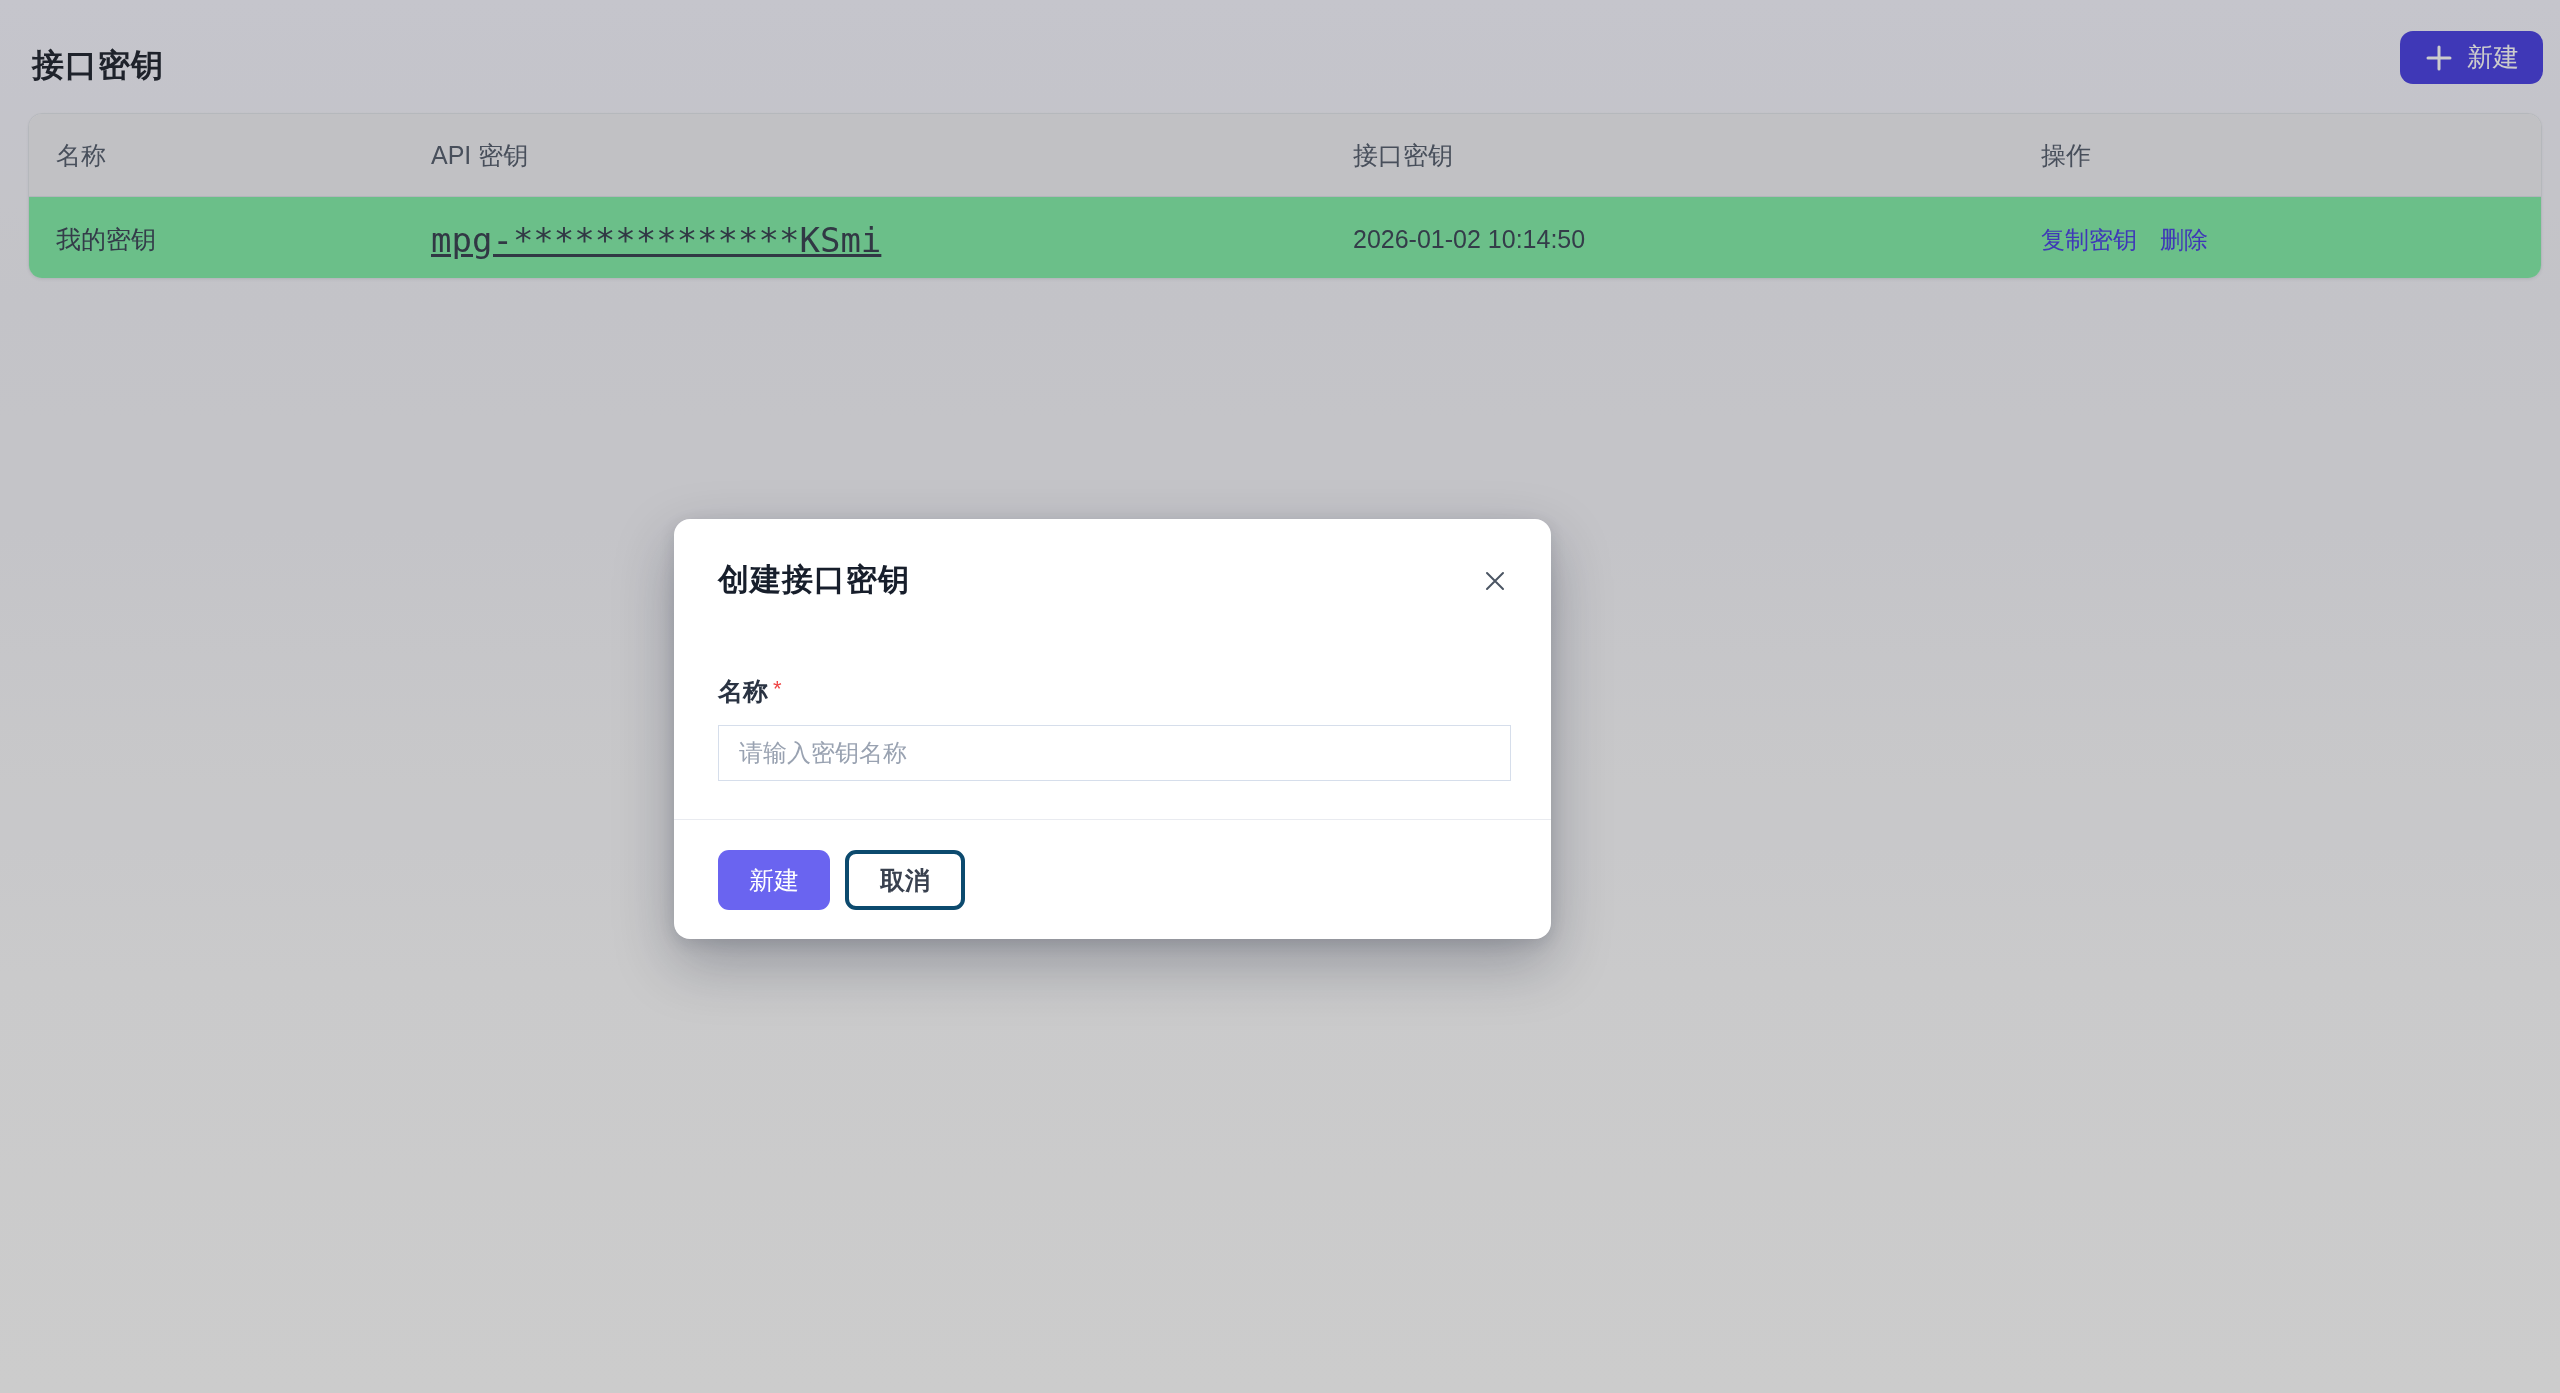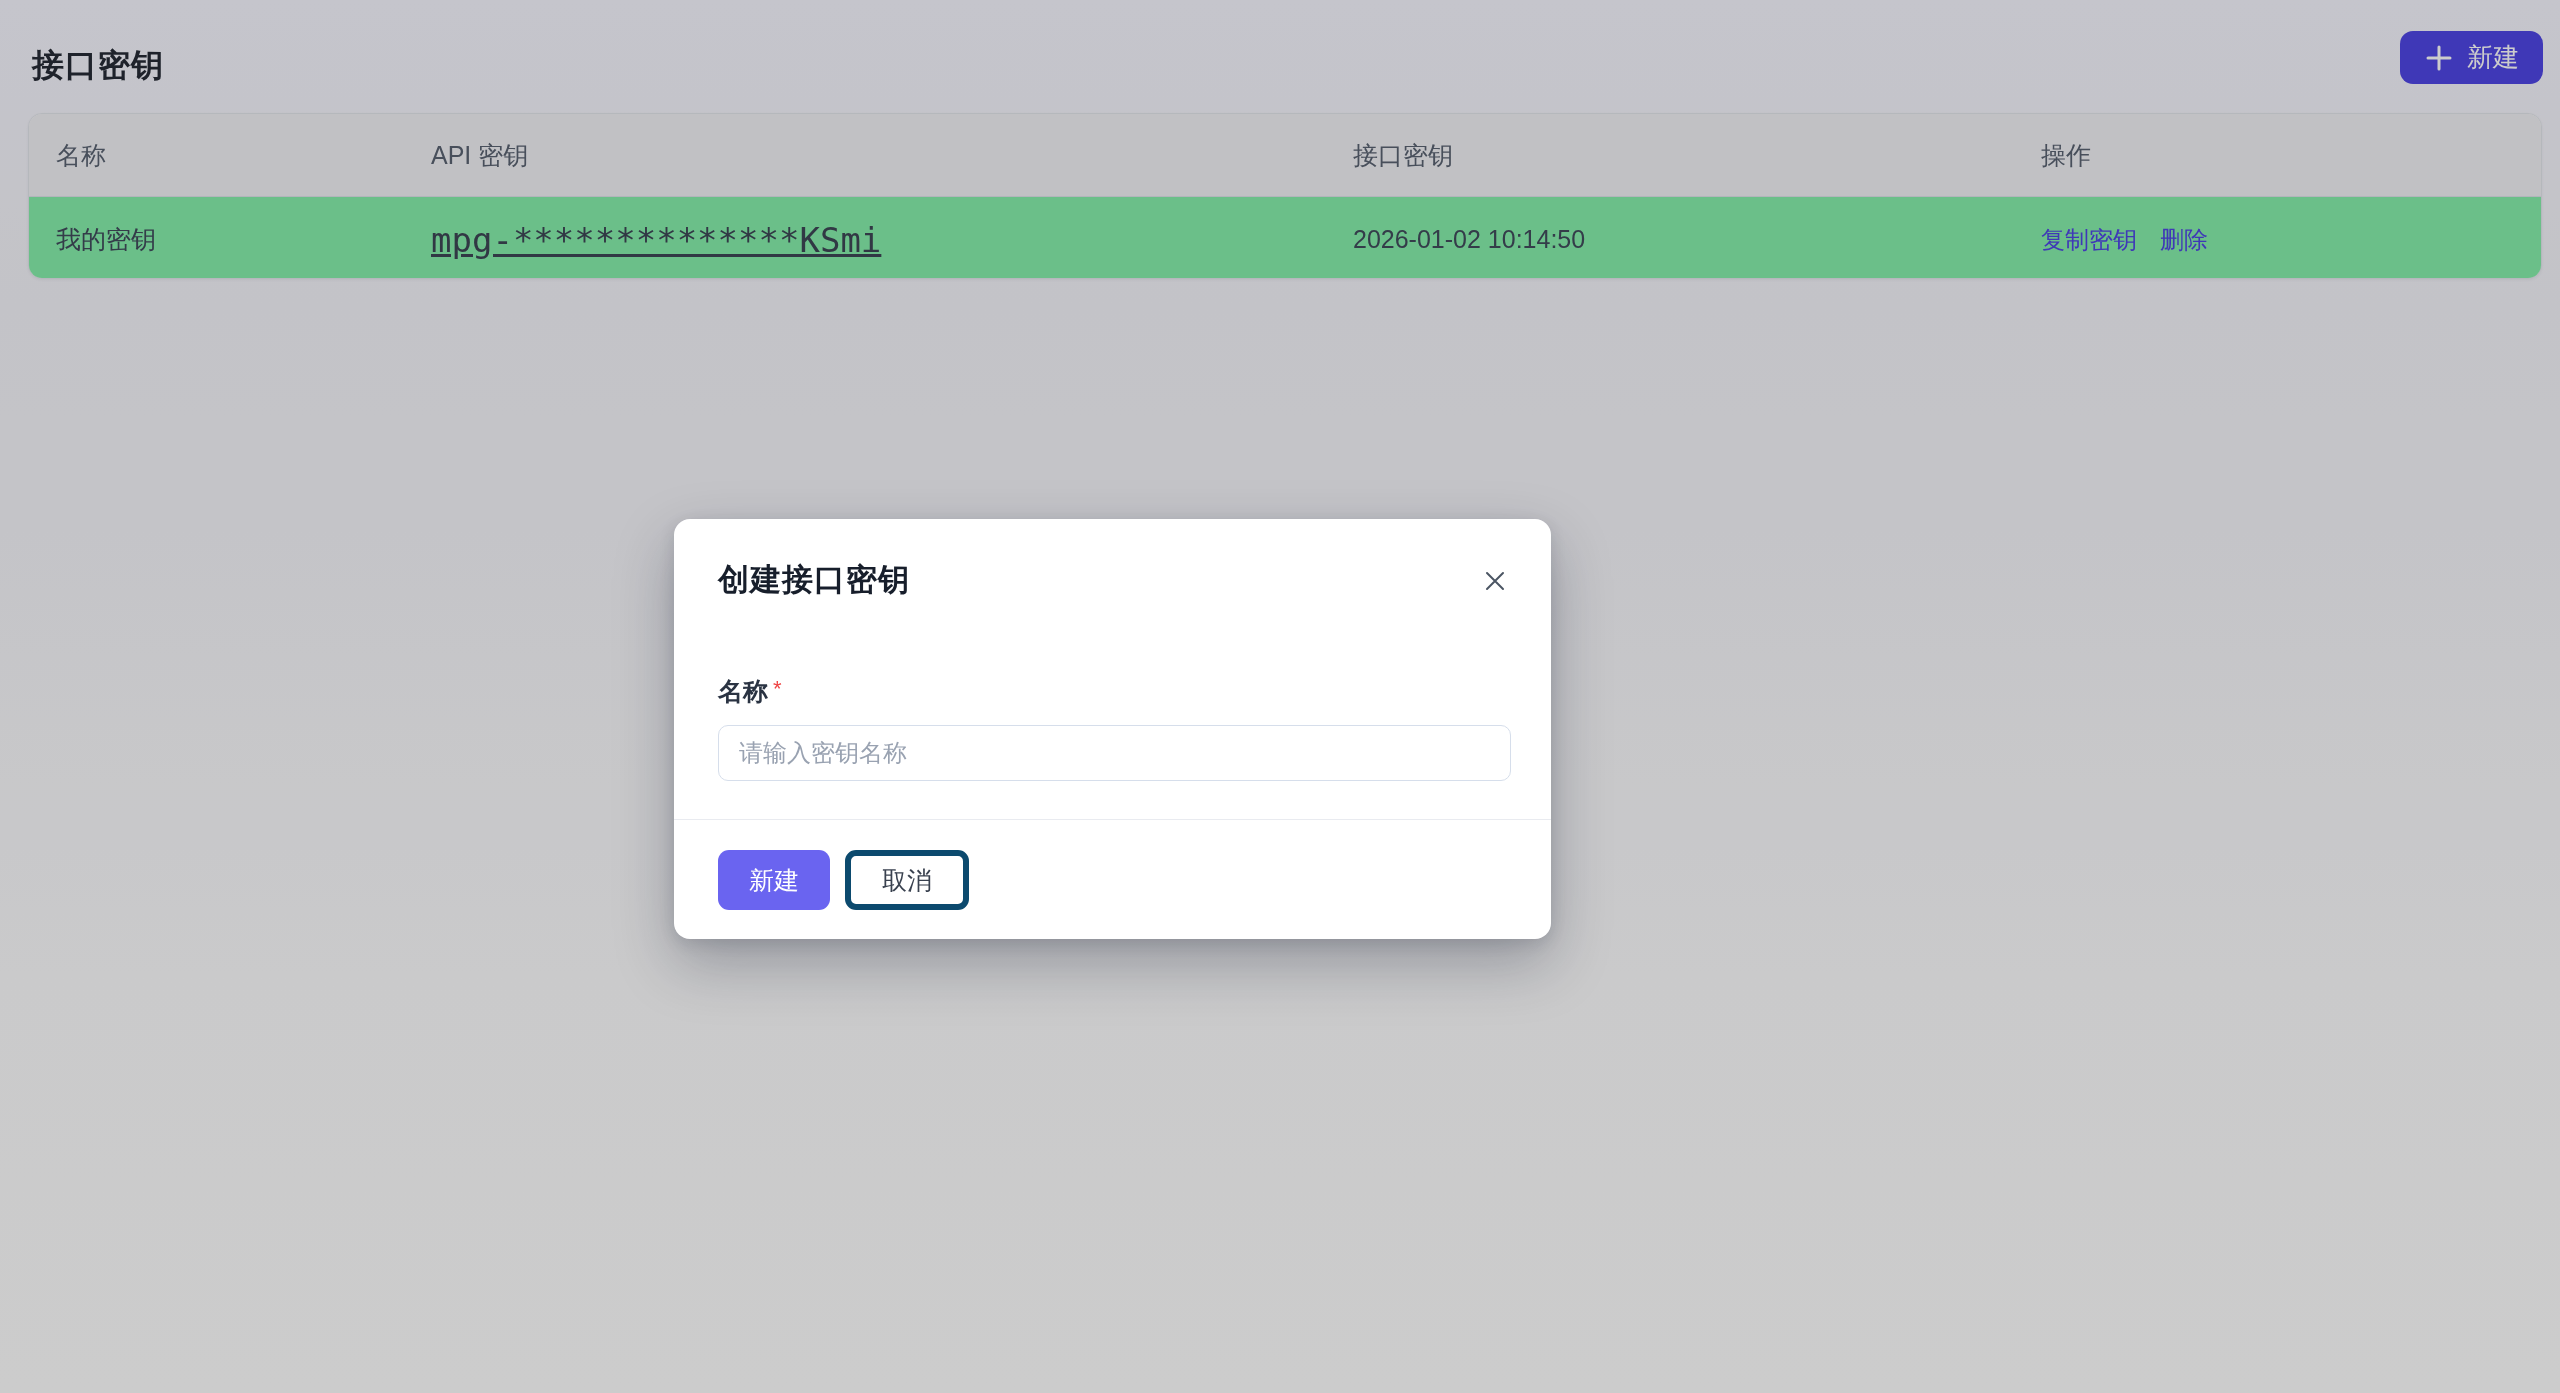--- a/index.html
+++ b/index.html
@@ -73,34 +73,34 @@
     background: none; border: none; padding: 4px; margin-top: 2px; cursor: pointer;
     line-height: 0;
   }
   .close-icon { width: 28px; height: 28px; display: block; }
 
   .modal-body { padding: 50px 40px 38px 44px; }
   .field-label-row { font-size: 25px; color: #2a3342; font-weight: 600; margin-top: 24px; }
   .required-marker { color: #ef4444; font-size: 22px; margin-left: 5px; vertical-align: 4px; font-weight: 400; }
   .text-input {
     margin-top: 17px; width: 100%; height: 56px; box-sizing: border-box;
-    border: 1.5px solid #d6deeb; border-radius: 10px;
+    border: 1.5px solid #d6deeb; border-radius: 0;
     padding: 0 20px; font-size: 24px; color: #14532d;
     font-family: inherit; background: #ffffff; outline: none;
   }
   .text-input::placeholder { color: #99a2b1; }
 
   .modal-footer {
     border-top: 1px solid #e9ebf0;
     padding: 30px 44px 29px 44px;
     display: flex; align-items: center; gap: 15px;
   }
   .btn { height: 60px; padding: 0 31px; border-radius: 11px; font-size: 25px; font-family: inherit; cursor: pointer; }
   .btn-primary { background: #6a64f0; color: #ffffff; border: none; }
-  .btn-secondary { background: #ffffff; color: #39414f; border: 6px solid #0c4a6e; }
+  .btn-secondary { background: #ffffff; color: #39414f; border: 4px solid #0c4a6e; font-weight: bold; }
 </style>
 </head>
 <body>
 
 <div class="page-title">接口密钥</div>
 
 <button class="new-button-top">
   <svg class="plus-icon" viewBox="0 0 30 30">
     <path d="M15 4 V26 M4 15 H26" stroke="#ffffff" stroke-width="3" stroke-linecap="round" fill="none"></path>
   </svg>

